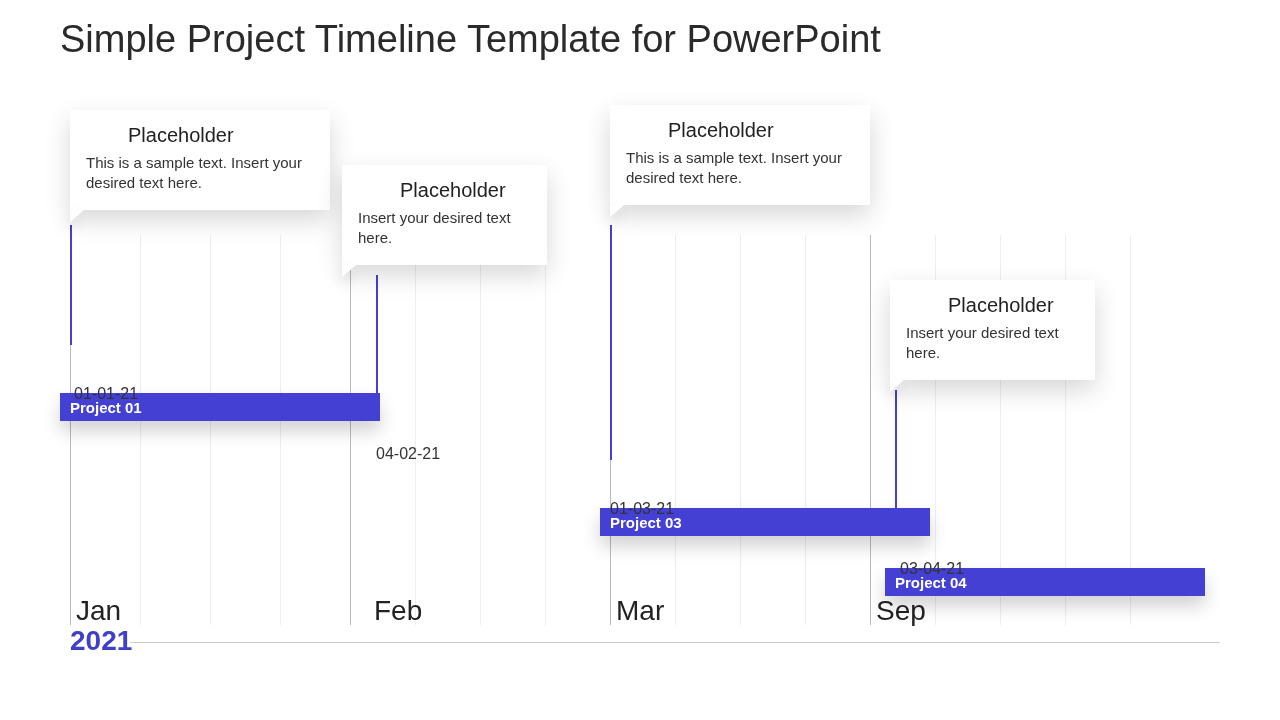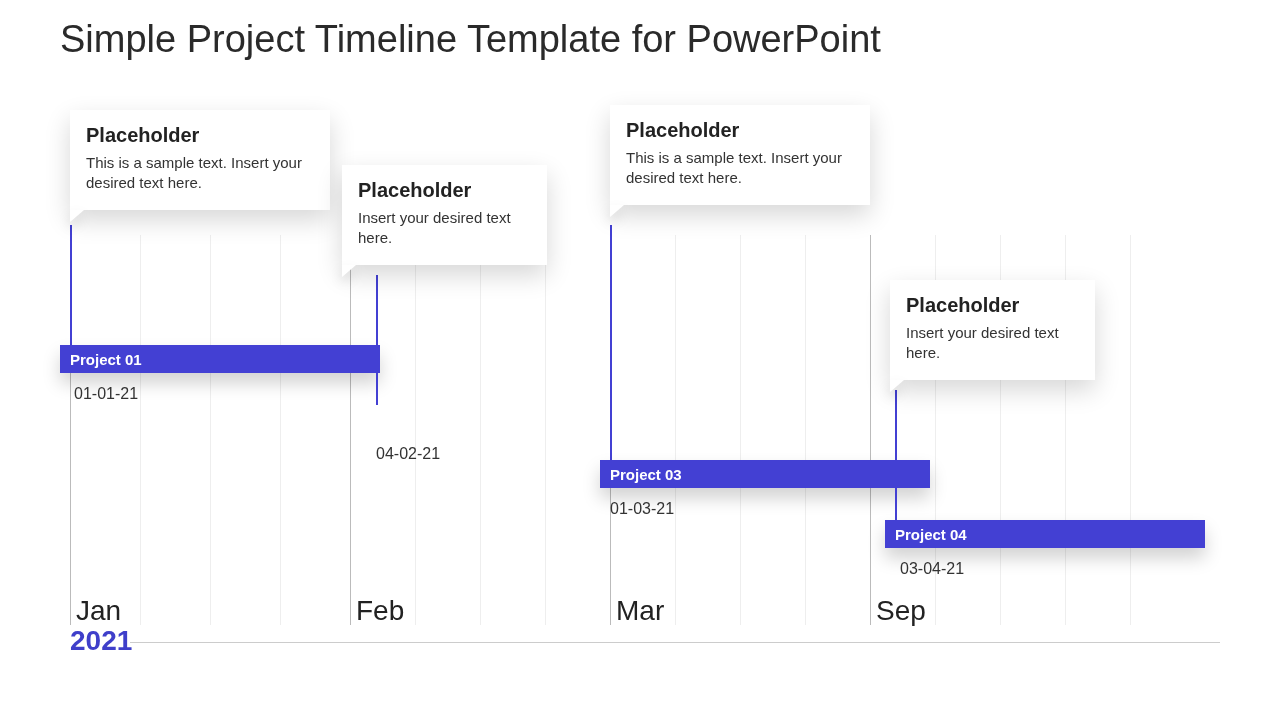--- a/index.html
+++ b/index.html
@@ -5,25 +5,25 @@
   * { box-sizing: border-box; margin: 0; padding: 0; }
   html, body { width: 1280px; height: 720px; background: #fff; font-family: "Segoe UI", Arial, sans-serif; color: #222; overflow: hidden; }
   .slide { position: relative; width: 1280px; height: 720px; }
   .title { position: absolute; left: 60px; top: 18px; font-size: 38px; font-weight: 400; color: #2a2a2a; }
   .chart { position: absolute; left: 70px; top: 95px; width: 1150px; height: 540px; }
   .grid-line { position: absolute; top: 140px; bottom: 10px; width: 1px; background: #eee; }
   .month-col { position: absolute; top: 140px; bottom: 10px; width: 1px; background: #bbb; }
   .month-label { position: absolute; bottom: 8px; font-size: 28px; color: #222; }
   .year-label { position: absolute; left: 0; bottom: -22px; font-size: 28px; font-weight: 700; color: #3f3fca; }
   .year-line { position: absolute; left: 60px; right: 0; bottom: -8px; height: 1px; background: #ccc; }
-  .bar { position: absolute; height: 28px; background: #4340d3; color: #fff; font-weight: 700; font-size: 15px; padding-left: 10px; display: flex; align-items: center; box-shadow: 0 10px 18px rgba(0,0,0,.18); }
+  .bar { position: absolute; height: 28px; background: #4340d3; color: #fff; font-weight: 700; font-size: 15px; padding-left: 10px; display: flex; align-items: center; box-shadow: 0 10px 18px rgba(0,0,0,.18); margin-top: 48px; }
   .date-label { position: absolute; font-size: 16px; color: #333; }
   .connector { position: absolute; width: 2px; background: #4340d3; }
   .callout { position: absolute; background: #fff; box-shadow: 0 10px 24px rgba(0,0,0,.16); padding: 14px 16px 16px 16px; }
-  .callout h3 { font-size: 20px; font-weight: 700; margin-bottom: 6px; }
+  .callout h3 { font-size: 20px; font-weight: 400; margin-bottom: 6px; margin-left: 42px; }
   .callout p { font-size: 15px; color: #333; line-height: 1.35; }
   .callout .tail { position: absolute; left: 0; bottom: -12px; width: 0; height: 0; border-top: 12px solid #fff; border-right: 14px solid transparent; filter: drop-shadow(0 6px 6px rgba(0,0,0,.12)); }
 </style>
 </head>
 <body>
 
 <div class="slide">
   <div class="title">Simple Project Timeline Template for PowerPoint</div>
 
   <div class="chart">
@@ -43,21 +43,21 @@
     <div class="grid-line" style="left:475px"></div>
     <div class="grid-line" style="left:605px"></div>
     <div class="grid-line" style="left:670px"></div>
     <div class="grid-line" style="left:735px"></div>
     <div class="grid-line" style="left:865px"></div>
     <div class="grid-line" style="left:930px"></div>
     <div class="grid-line" style="left:995px"></div>
     <div class="grid-line" style="left:1060px"></div>
 
     <div class="month-label" style="left:6px">Jan</div>
-    <div class="month-label" style="left:286px">Feb</div>
+    <div class="month-label" style="left:304px">Feb</div>
     <div class="month-label" style="left:546px">Mar</div>
     <div class="month-label" style="left:806px">Sep</div>
 
     <div class="year-label">2021</div>
 
     <div class="connector" style="left:0px; top:130px; height:120px;"></div>
     <div class="bar" style="left:-10px; top:250px; width:320px;">
       <span>Project 01</span>
     </div>
     <div class="date-label" style="left:4px; top:290px;">01-01-21</div>

